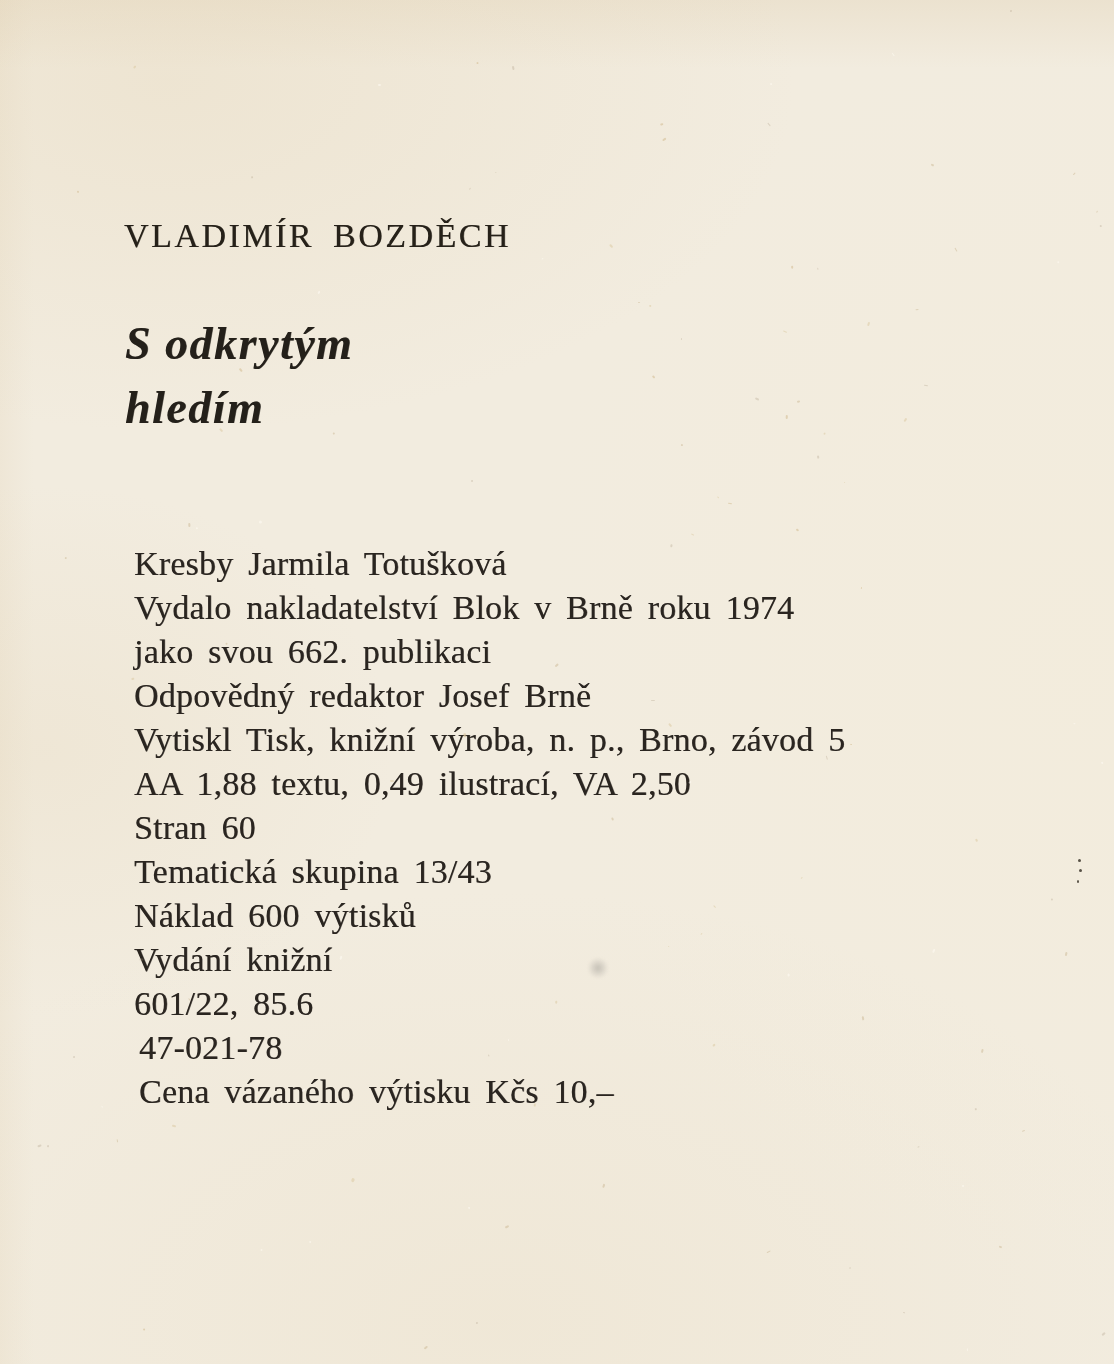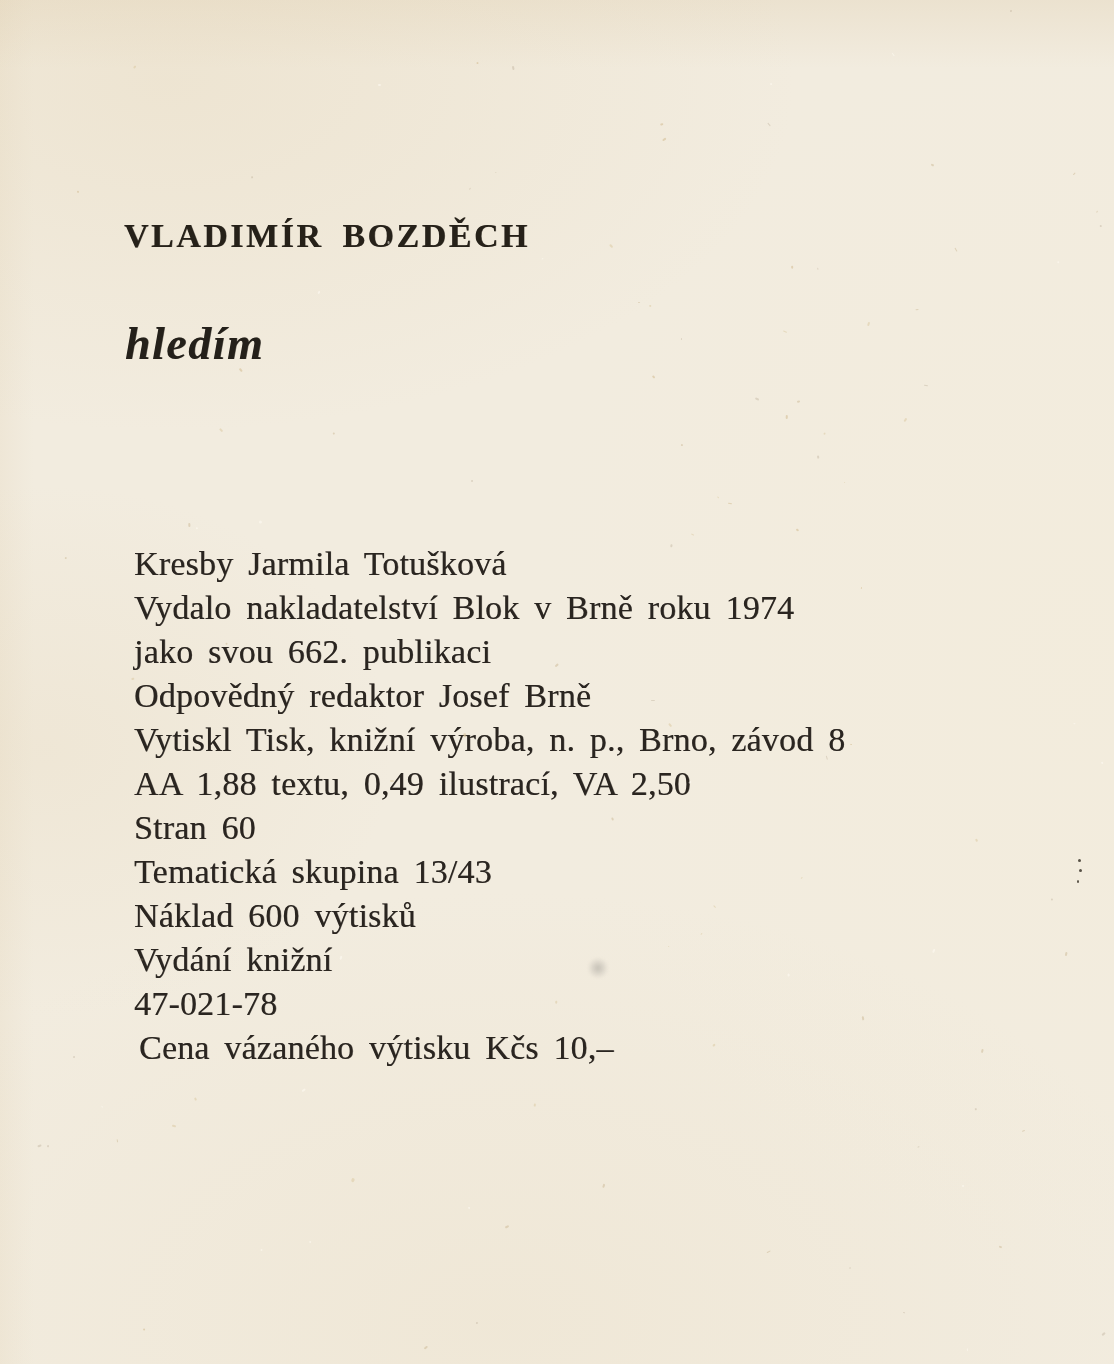--- a/index.html
+++ b/index.html
@@ -15,21 +15,21 @@
       radial-gradient(ellipse 500px 380px at 4% 55%, rgba(226,209,176,0.20), transparent 70%),
       linear-gradient(180deg, rgba(216,196,160,0.25) 0%, rgba(216,196,160,0) 5%),
       linear-gradient(90deg, rgba(216,196,160,0.14) 0%, rgba(216,196,160,0) 3%);
     font-family: "Liberation Serif", "DejaVu Serif", serif;
     color: #272219;
   }
   .page { position: absolute; inset: 0; }
 
   .author {
     position: absolute; left: 124px; top: 217px;
-    font-size: 34px; font-weight: bold;
+    font-size: 34px; font-weight: normal;
     letter-spacing: 2.5px; word-spacing: 8px;
     color: #262119;
     text-shadow: 0.4px 0.3px 0.5px rgba(38,33,25,0.55);
     white-space: nowrap;
   }
 
   .title {
     position: absolute; left: 125px; top: 312px;
     font-size: 46px; font-weight: bold; font-style: italic;
     line-height: 64px; letter-spacing: 1.5px;
@@ -72,34 +72,36 @@
   #fibers span { position: absolute; display: block; border-radius: 2px; }
 </style>
 </head>
 <body>
 
 <div class="page">
 
   <div class="author">VLADIMÍR BOZDĚCH</div>
 
   <div class="title">
+    <div>S odkrytým</div>
     <div>hledím</div>
   </div>
 
   <div class="colophon">
     <div>Kresby Jarmila Totušková</div>
     <div>Vydalo nakladatelství Blok v Brně roku 1974</div>
     <div>jako svou 662. publikaci</div>
     <div>Odpovědný redaktor Josef Brně</div>
-    <div>Vytiskl Tisk, knižní výroba, n. p., Brno, závod 8</div>
+    <div>Vytiskl Tisk, knižní výroba, n. p., Brno, závod 5</div>
     <div>AA 1,88 textu, 0,49 ilustrací, VA 2,50</div>
     <div>Stran 60</div>
     <div>Tematická skupina 13/43</div>
     <div>Náklad 600 výtisků</div>
     <div>Vydání knižní</div>
+    <div>601/22, 85.6</div>
     <div>47-021-78</div>
     <div>Cena vázaného výtisku Kčs 10,–</div>
   </div>
 
   <div class="smudge"></div>
 
   <div class="ink-dots">
     <i></i>
     <i></i>
     <i></i>

